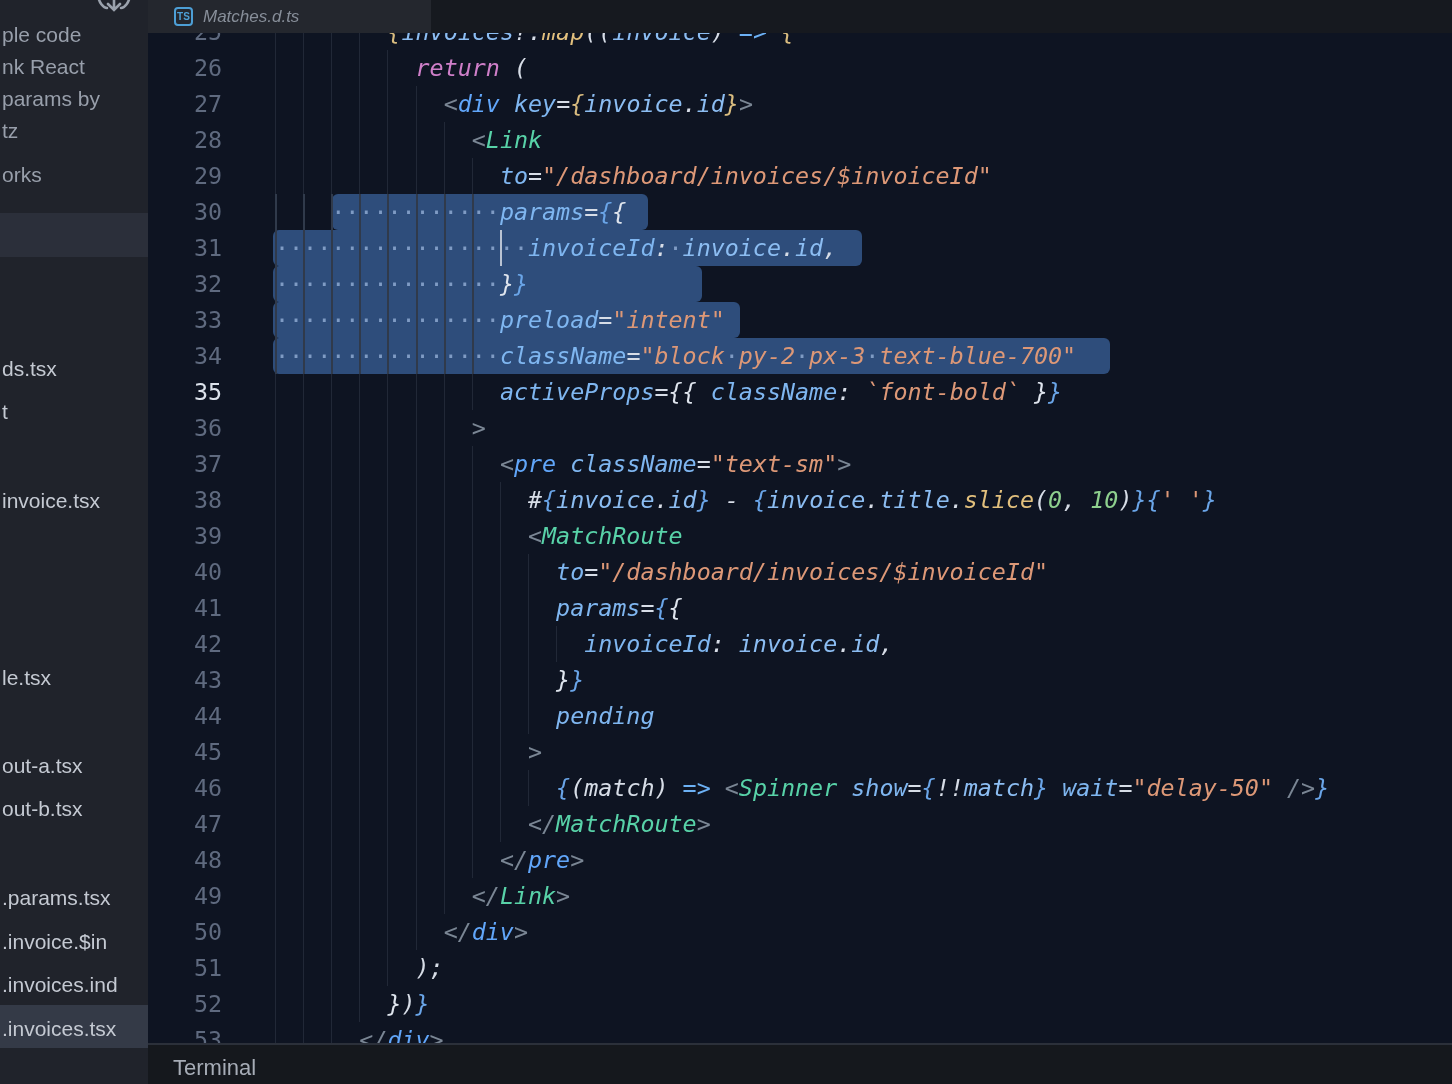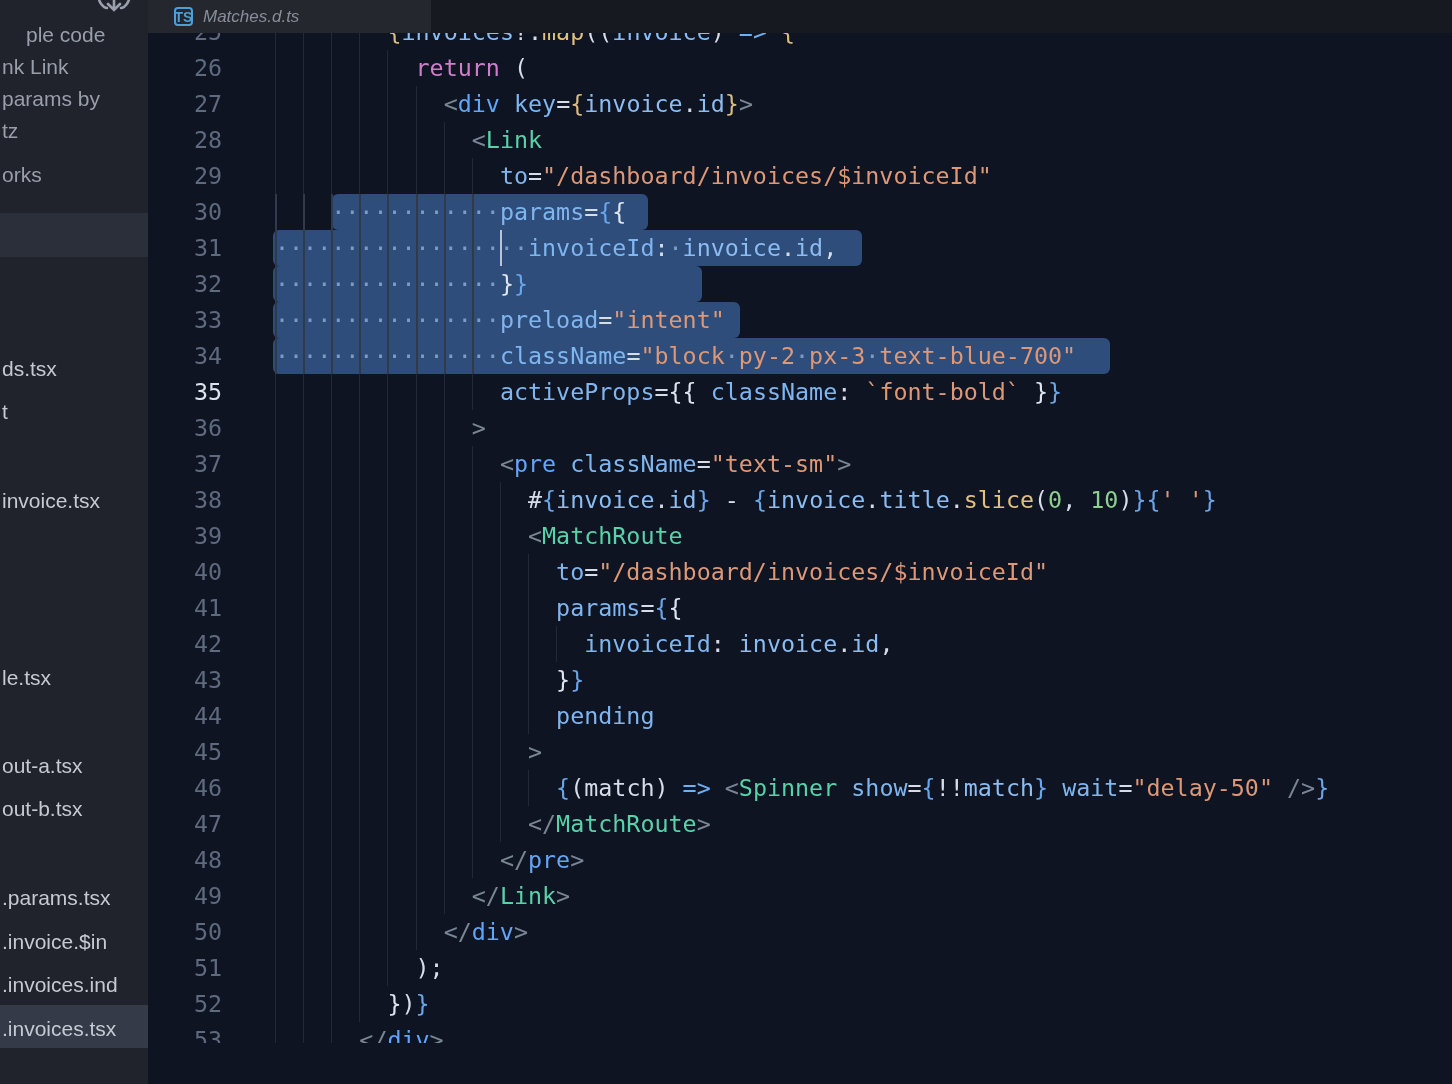--- a/index.html
+++ b/index.html
@@ -20,59 +20,59 @@
           background:#16191f;z-index:30;display:flex;}
   .tab{height:33px;display:flex;align-items:center;box-sizing:border-box;
        padding:0 18px 0 26px;font-size:17px;color:#878e99;
        background:#24272e;border-right:1px solid #16191f;overflow:hidden;white-space:nowrap;}
   .tab.active{background:#0d1017;color:#e4e7ec;}
   .tab.italic .tab-label{font-style:italic;}
   .tab-label{margin-left:10px;}
   .mod-dot{width:10px;height:10px;border-radius:50%;background:#e8eaee;margin-left:14px;flex:none;}
   .tab-filler{flex:1;background:#16191f;}
   .ts-icon{flex:none;width:19px;height:19px;border:2px solid #4d9fd6;border-radius:4px;
-           box-sizing:border-box;color:#4d9fd6;font-size:14px;font-weight:bold;
+           box-sizing:border-box;color:#4d9fd6;font-size:10px;font-weight:bold;
            display:flex;align-items:center;justify-content:center;font-style:normal;}
   .react-icon{flex:none;}
 
   
   #editor{position:absolute;left:148px;top:0;right:0;bottom:41px;
           background:#0e1422;overflow:hidden;z-index:10;}
   .cl{position:absolute;left:0;width:100%;height:36px;
       font-family:"DejaVu Sans Mono","Liberation Mono",monospace;
       font-size:23.35px;line-height:36px;white-space:pre;}
   .ln{position:absolute;left:0;top:0;width:74px;text-align:right;color:#5f6a7f;}
   .ln.active{color:#dde3ec;}
   .sel-band{position:absolute;top:0;height:36px;background:#2e4d7b;border-radius:6px;z-index:1;}
   .guide{position:absolute;top:0;width:1px;height:36px;background:rgba(70,78,94,0.35);z-index:2;}
   .guide.on-sel{background:#303a4b;width:2px;}
   .guide.bright{background:#b9c3d3;width:2px;z-index:4;}
-  .code-text{position:absolute;left:127px;top:0;z-index:3;}
+  .code-text{position:absolute;left:127px;top:0;z-index:3;font-style:italic;}
   .ws-dots{position:absolute;left:127px;top:0;z-index:3;color:#7f9bc4;}
 
   
   #terminal{position:absolute;left:148px;right:0;bottom:0;height:41px;
             background:#15181d;border-top:2px solid #2b303a;box-sizing:border-box;z-index:25;}
   #terminal-label{position:absolute;left:25px;top:10px;font-size:22px;color:#a6acb6;}
 </style>
 </head>
 <body>
 
 <div id="stage">
 
   <div id="sidebar">
     <svg id="sb-dl-icon" width="40" height="24" viewBox="0 0 40 24" fill="none" stroke="currentColor" stroke-width="2.6" stroke-linecap="round">
       <path d="M4 2 C4 12, 10 17, 13 17"></path>
       <path d="M36 2 C36 12, 30 17, 27 17"></path>
       <path d="M20 4 L20 18 M14 13 L20 19 L26 13"></path>
     </svg>
     <div id="sb-frags">
         <div class="sb-band" style="top: 213px; height: 44px; background: rgb(43, 47, 58);"></div>
-        <div class="sb-item dim" style="top: 22px; left: 2px; margin-left: 24px;">ple code</div>
-        <div class="sb-item dim" style="top: 54px; left: 2px;">nk Link</div>
+        <div class="sb-item dim" style="top: 22px; left: 2px;">ple code</div>
+        <div class="sb-item dim" style="top: 54px; left: 2px;">nk React</div>
         <div class="sb-item dim" style="top: 86px; left: 2px;">params by</div>
         <div class="sb-item dim" style="top: 118px; left: 2px;">tz</div>
         <div class="sb-item dim" style="top: 162px; left: 2px;">orks</div>
       </div>
     <div id="sb-files">
         <div class="sb-band" style="top: 1005px; height: 43px; background: rgb(52, 58, 71);"></div>
         <div class="sb-item" style="top: 356px; left: 2px;">ds.tsx</div>
         <div class="sb-item" style="top: 399px; left: 2px;">t</div>
         <div class="sb-item" style="top: 488px; left: 2px;">invoice.tsx</div>
         <div class="sb-item" style="top: 665px; left: 2px;">le.tsx</div>
@@ -119,14 +119,17 @@
       <div class="cl" style="top: 770px;"><div class="guide" style="left: 127px;"></div><div class="guide" style="left: 155.114px;"></div><div class="guide" style="left: 183.228px;"></div><div class="guide" style="left: 211.342px;"></div><div class="guide" style="left: 239.456px;"></div><div class="guide" style="left: 267.57px;"></div><div class="guide" style="left: 295.684px;"></div><div class="guide" style="left: 323.798px;"></div><div class="guide" style="left: 351.912px;"></div><div class="guide" style="left: 380.026px;"></div><div class="ln">46</div><div class="code-text">                    <span style="color: rgb(106, 165, 232);">{</span><span style="color: rgb(215, 221, 231);">(</span><span style="color: rgb(215, 221, 231);">match</span><span style="color: rgb(215, 221, 231);">) </span><span style="color: rgb(108, 177, 245);">=&gt;</span><span style="color: rgb(215, 221, 231);"> </span><span style="color: rgb(122, 134, 148);">&lt;</span><span style="color: rgb(88, 210, 168);">Spinner</span><span style="color: rgb(215, 221, 231);"> </span><span style="color: rgb(127, 182, 240);">show</span><span style="color: rgb(215, 221, 231);">=</span><span style="color: rgb(106, 165, 232);">{</span><span style="color: rgb(215, 221, 231);">!!</span><span style="color: rgb(140, 189, 242);">match</span><span style="color: rgb(106, 165, 232);">}</span><span style="color: rgb(215, 221, 231);"> </span><span style="color: rgb(127, 182, 240);">wait</span><span style="color: rgb(215, 221, 231);">=</span><span style="color: rgb(221, 152, 119);">"delay-50"</span><span style="color: rgb(215, 221, 231);"> </span><span style="color: rgb(122, 134, 148);">/&gt;</span><span style="color: rgb(106, 165, 232);">}</span></div></div>
       <div class="cl" style="top: 806px;"><div class="guide" style="left: 127px;"></div><div class="guide" style="left: 155.114px;"></div><div class="guide" style="left: 183.228px;"></div><div class="guide" style="left: 211.342px;"></div><div class="guide" style="left: 239.456px;"></div><div class="guide" style="left: 267.57px;"></div><div class="guide" style="left: 295.684px;"></div><div class="guide" style="left: 323.798px;"></div><div class="guide" style="left: 351.912px;"></div><div class="ln">47</div><div class="code-text">                  <span style="color: rgb(122, 134, 148);">&lt;/</span><span style="color: rgb(88, 210, 168);">MatchRoute</span><span style="color: rgb(122, 134, 148);">&gt;</span></div></div>
       <div class="cl" style="top: 842px;"><div class="guide" style="left: 127px;"></div><div class="guide" style="left: 155.114px;"></div><div class="guide" style="left: 183.228px;"></div><div class="guide" style="left: 211.342px;"></div><div class="guide" style="left: 239.456px;"></div><div class="guide" style="left: 267.57px;"></div><div class="guide" style="left: 295.684px;"></div><div class="guide" style="left: 323.798px;"></div><div class="ln">48</div><div class="code-text">                <span style="color: rgb(122, 134, 148);">&lt;/</span><span style="color: rgb(97, 166, 250);">pre</span><span style="color: rgb(122, 134, 148);">&gt;</span></div></div>
       <div class="cl" style="top: 878px;"><div class="guide" style="left: 127px;"></div><div class="guide" style="left: 155.114px;"></div><div class="guide" style="left: 183.228px;"></div><div class="guide" style="left: 211.342px;"></div><div class="guide" style="left: 239.456px;"></div><div class="guide" style="left: 267.57px;"></div><div class="guide" style="left: 295.684px;"></div><div class="ln">49</div><div class="code-text">              <span style="color: rgb(122, 134, 148);">&lt;/</span><span style="color: rgb(88, 210, 168);">Link</span><span style="color: rgb(122, 134, 148);">&gt;</span></div></div>
       <div class="cl" style="top: 914px;"><div class="guide" style="left: 127px;"></div><div class="guide" style="left: 155.114px;"></div><div class="guide" style="left: 183.228px;"></div><div class="guide" style="left: 211.342px;"></div><div class="guide" style="left: 239.456px;"></div><div class="guide" style="left: 267.57px;"></div><div class="ln">50</div><div class="code-text">            <span style="color: rgb(122, 134, 148);">&lt;/</span><span style="color: rgb(97, 166, 250);">div</span><span style="color: rgb(122, 134, 148);">&gt;</span></div></div>
       <div class="cl" style="top: 950px;"><div class="guide" style="left: 127px;"></div><div class="guide" style="left: 155.114px;"></div><div class="guide" style="left: 183.228px;"></div><div class="guide" style="left: 211.342px;"></div><div class="guide" style="left: 239.456px;"></div><div class="ln">51</div><div class="code-text">          <span style="color: rgb(215, 221, 231);">);</span></div></div>
       <div class="cl" style="top: 986px;"><div class="guide" style="left: 127px;"></div><div class="guide" style="left: 155.114px;"></div><div class="guide" style="left: 183.228px;"></div><div class="guide" style="left: 211.342px;"></div><div class="ln">52</div><div class="code-text">        <span style="color: rgb(223, 229, 238);">}</span><span style="color: rgb(215, 221, 231);">)</span><span style="color: rgb(106, 165, 232);">}</span></div></div>
       <div class="cl" style="top: 1022px;"><div class="guide" style="left: 127px;"></div><div class="guide" style="left: 155.114px;"></div><div class="guide" style="left: 183.228px;"></div><div class="ln">53</div><div class="code-text">      <span style="color: rgb(122, 134, 148);">&lt;/</span><span style="color: rgb(97, 166, 250);">div</span><span style="color: rgb(122, 134, 148);">&gt;</span></div></div>
     </div>
 
+  <div id="terminal">
+    <div id="terminal-label">Terminal</div>
+  </div>
 
 </div>
 
 </body></html>

